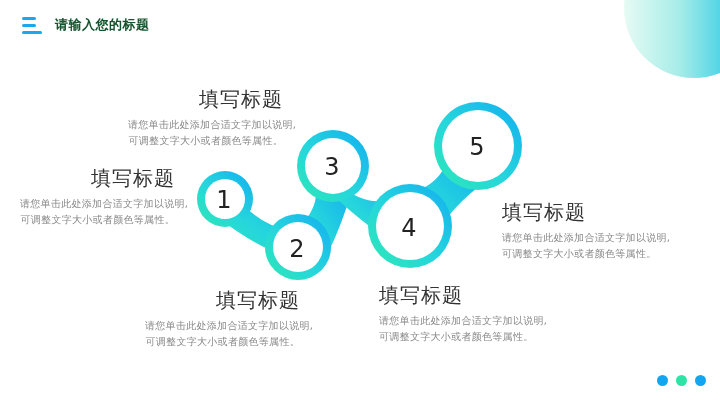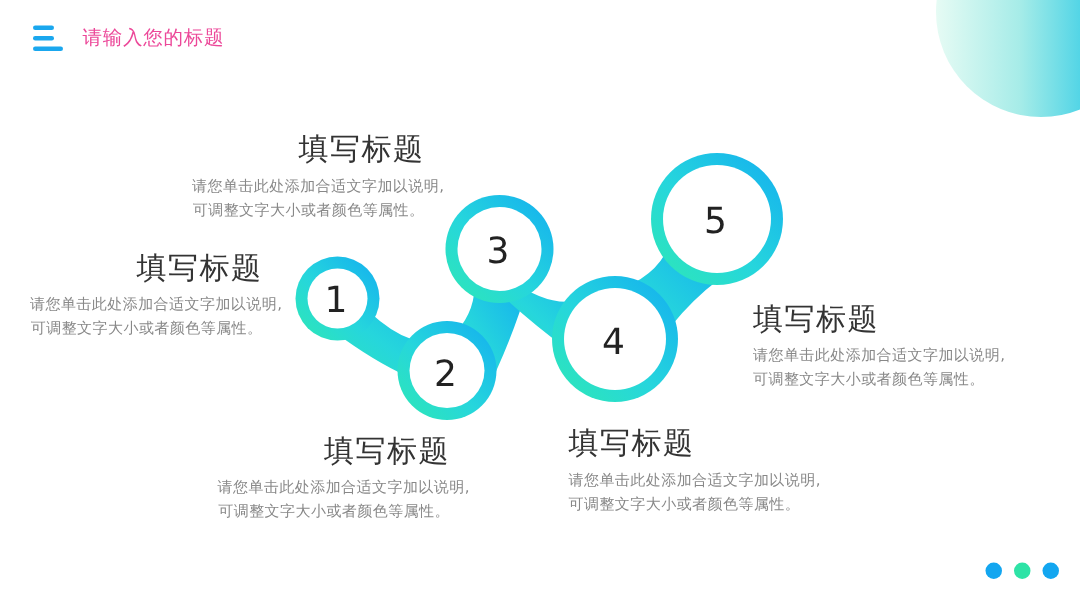--- a/index.html
+++ b/index.html
@@ -9,22 +9,22 @@
     font-family: "DejaVu Sans", "Liberation Sans", sans-serif;
   }
   .corner-blob {
     position: absolute; left: 624px; top: -62px; width: 140px; height: 140px;
     border-radius: 50%;
     background: linear-gradient(90deg, #e6fbf4 0%, #a6ece8 40%, #4fd4e6 70%, #13aef0 100%);
   }
   .logo-icon { position: absolute; left: 22px; top: 17px; width: 20px; height: 18px; }
   .logo-icon span { position: absolute; left: 0; height: 3px; border-radius: 2px; background: #1aa7ee; }
   .page-title {
-    position: absolute; left: 55px; top: 16px; font-size: 13px; font-weight: normal;
-    color: #ec4899; letter-spacing: 0.5px;
+    position: absolute; left: 55px; top: 16px; font-size: 13px; font-weight: bold;
+    color: #14532d; letter-spacing: 0.5px;
   }
   .block { position: absolute; }
   .block .t { font-size: 20px; color: #333; letter-spacing: 1px; line-height: 20px; }
   .block .d { font-size: 10px; color: #888; line-height: 16px; letter-spacing: 0.3px; white-space: nowrap; }
   .right-align { text-align: right; }
   .dots { position: absolute; left: 657px; top: 375px; display: flex; gap: 8px; }
   .dots span { width: 11px; height: 11px; border-radius: 50%; display: block; }
   svg.diagram { position: absolute; left: 0; top: 0; }
   .num { font-family: "DejaVu Sans", sans-serif; fill: #222; text-anchor: middle; dominant-baseline: central; }
 </style>

